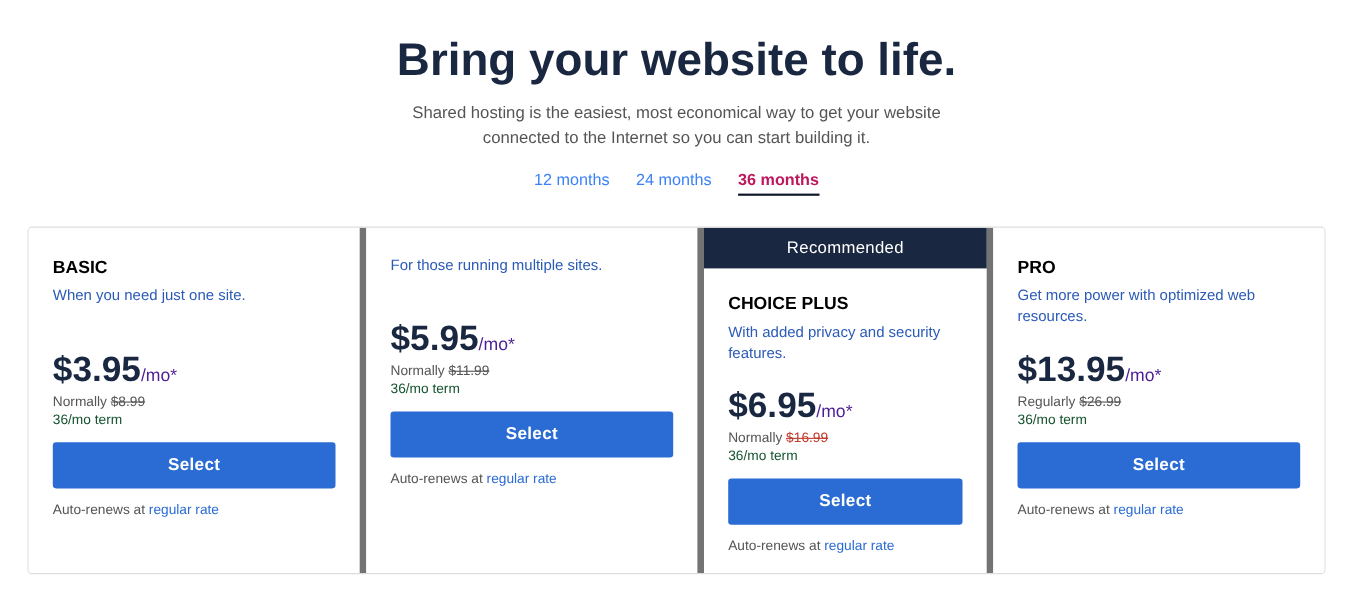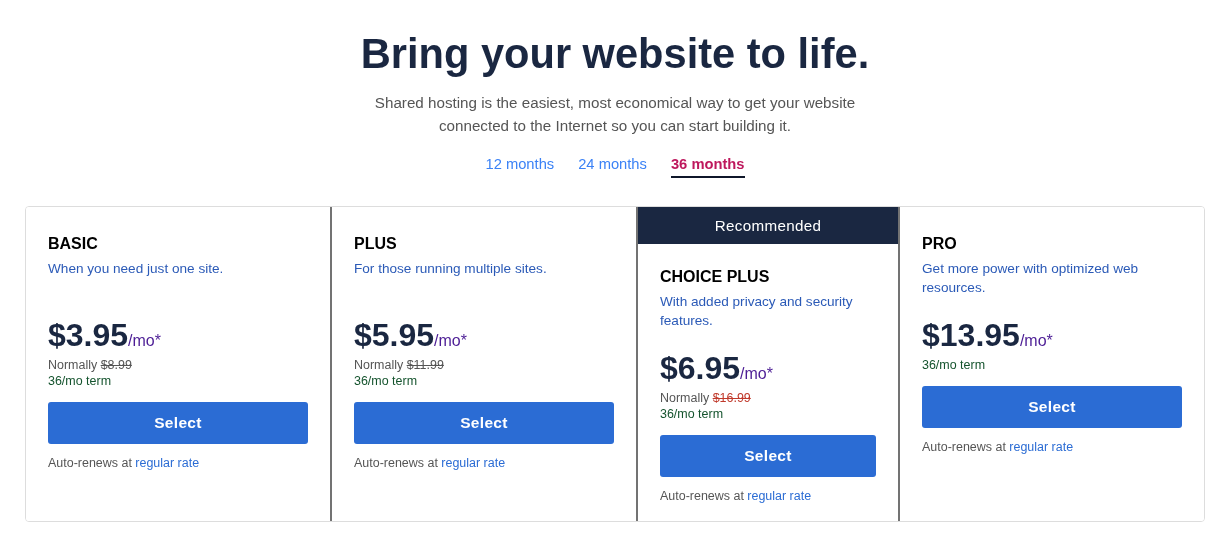--- a/index.html
+++ b/index.html
@@ -50,21 +50,21 @@
       width: 100%;
       max-width: 1180px;
       border: 1px solid #ddd;
       border-radius: 4px;
       overflow: hidden;
     }
     .card {
       flex: 1;
       background: #fff;
       padding: 24px 22px 18px;
-      border-right: 2px solid #737373;
+      border-right: 6px solid #737373;
       display: flex;
       flex-direction: column;
       position: relative;
     }
     .card:last-child {
       border-right: none;
     }
     .recommended-badge {
       background: #1a2741;
       color: #fff;
@@ -161,21 +161,20 @@
     <div class="plan-desc">When you need just one site.</div>
     <div class="price">$3.95<span class="per-mo">/mo*</span></div>
     <div class="normally">Normally <span class="strike">$8.99</span></div>
     <div class="term">36/mo term</div>
     <button class="select-btn">Select</button>
     <div class="auto-renew">Auto-renews at <a href="#">regular rate</a></div>
   </div>
 
   <div class="card">
     <div class="non-recommended-top"></div>
-    <div class="plan-name">PLUS</div>
     <div class="plan-desc">For those running multiple sites.</div>
     <div class="price">$5.95<span class="per-mo">/mo*</span></div>
     <div class="normally">Normally <span class="strike">$11.99</span></div>
     <div class="term">36/mo term</div>
     <button class="select-btn">Select</button>
     <div class="auto-renew">Auto-renews at <a href="#">regular rate</a></div>
   </div>
 
   <div class="card" style="padding:0; background: #fff;">
     <div class="recommended-badge">Recommended</div>
@@ -188,18 +187,19 @@
       <button class="select-btn">Select</button>
       <div class="auto-renew">Auto-renews at <a href="#">regular rate</a></div>
     </div>
   </div>
 
   <div class="card">
     <div class="non-recommended-top"></div>
     <div class="plan-name">PRO</div>
     <div class="plan-desc">Get more power with optimized web resources.</div>
     <div class="price">$13.95<span class="per-mo">/mo*</span></div>
+    <div class="normally">Regularly <span class="strike">$26.99</span></div>
     <div class="term">36/mo term</div>
     <button class="select-btn">Select</button>
     <div class="auto-renew">Auto-renews at <a href="#">regular rate</a></div>
   </div>
 
 </div>
 
 </body></html>

